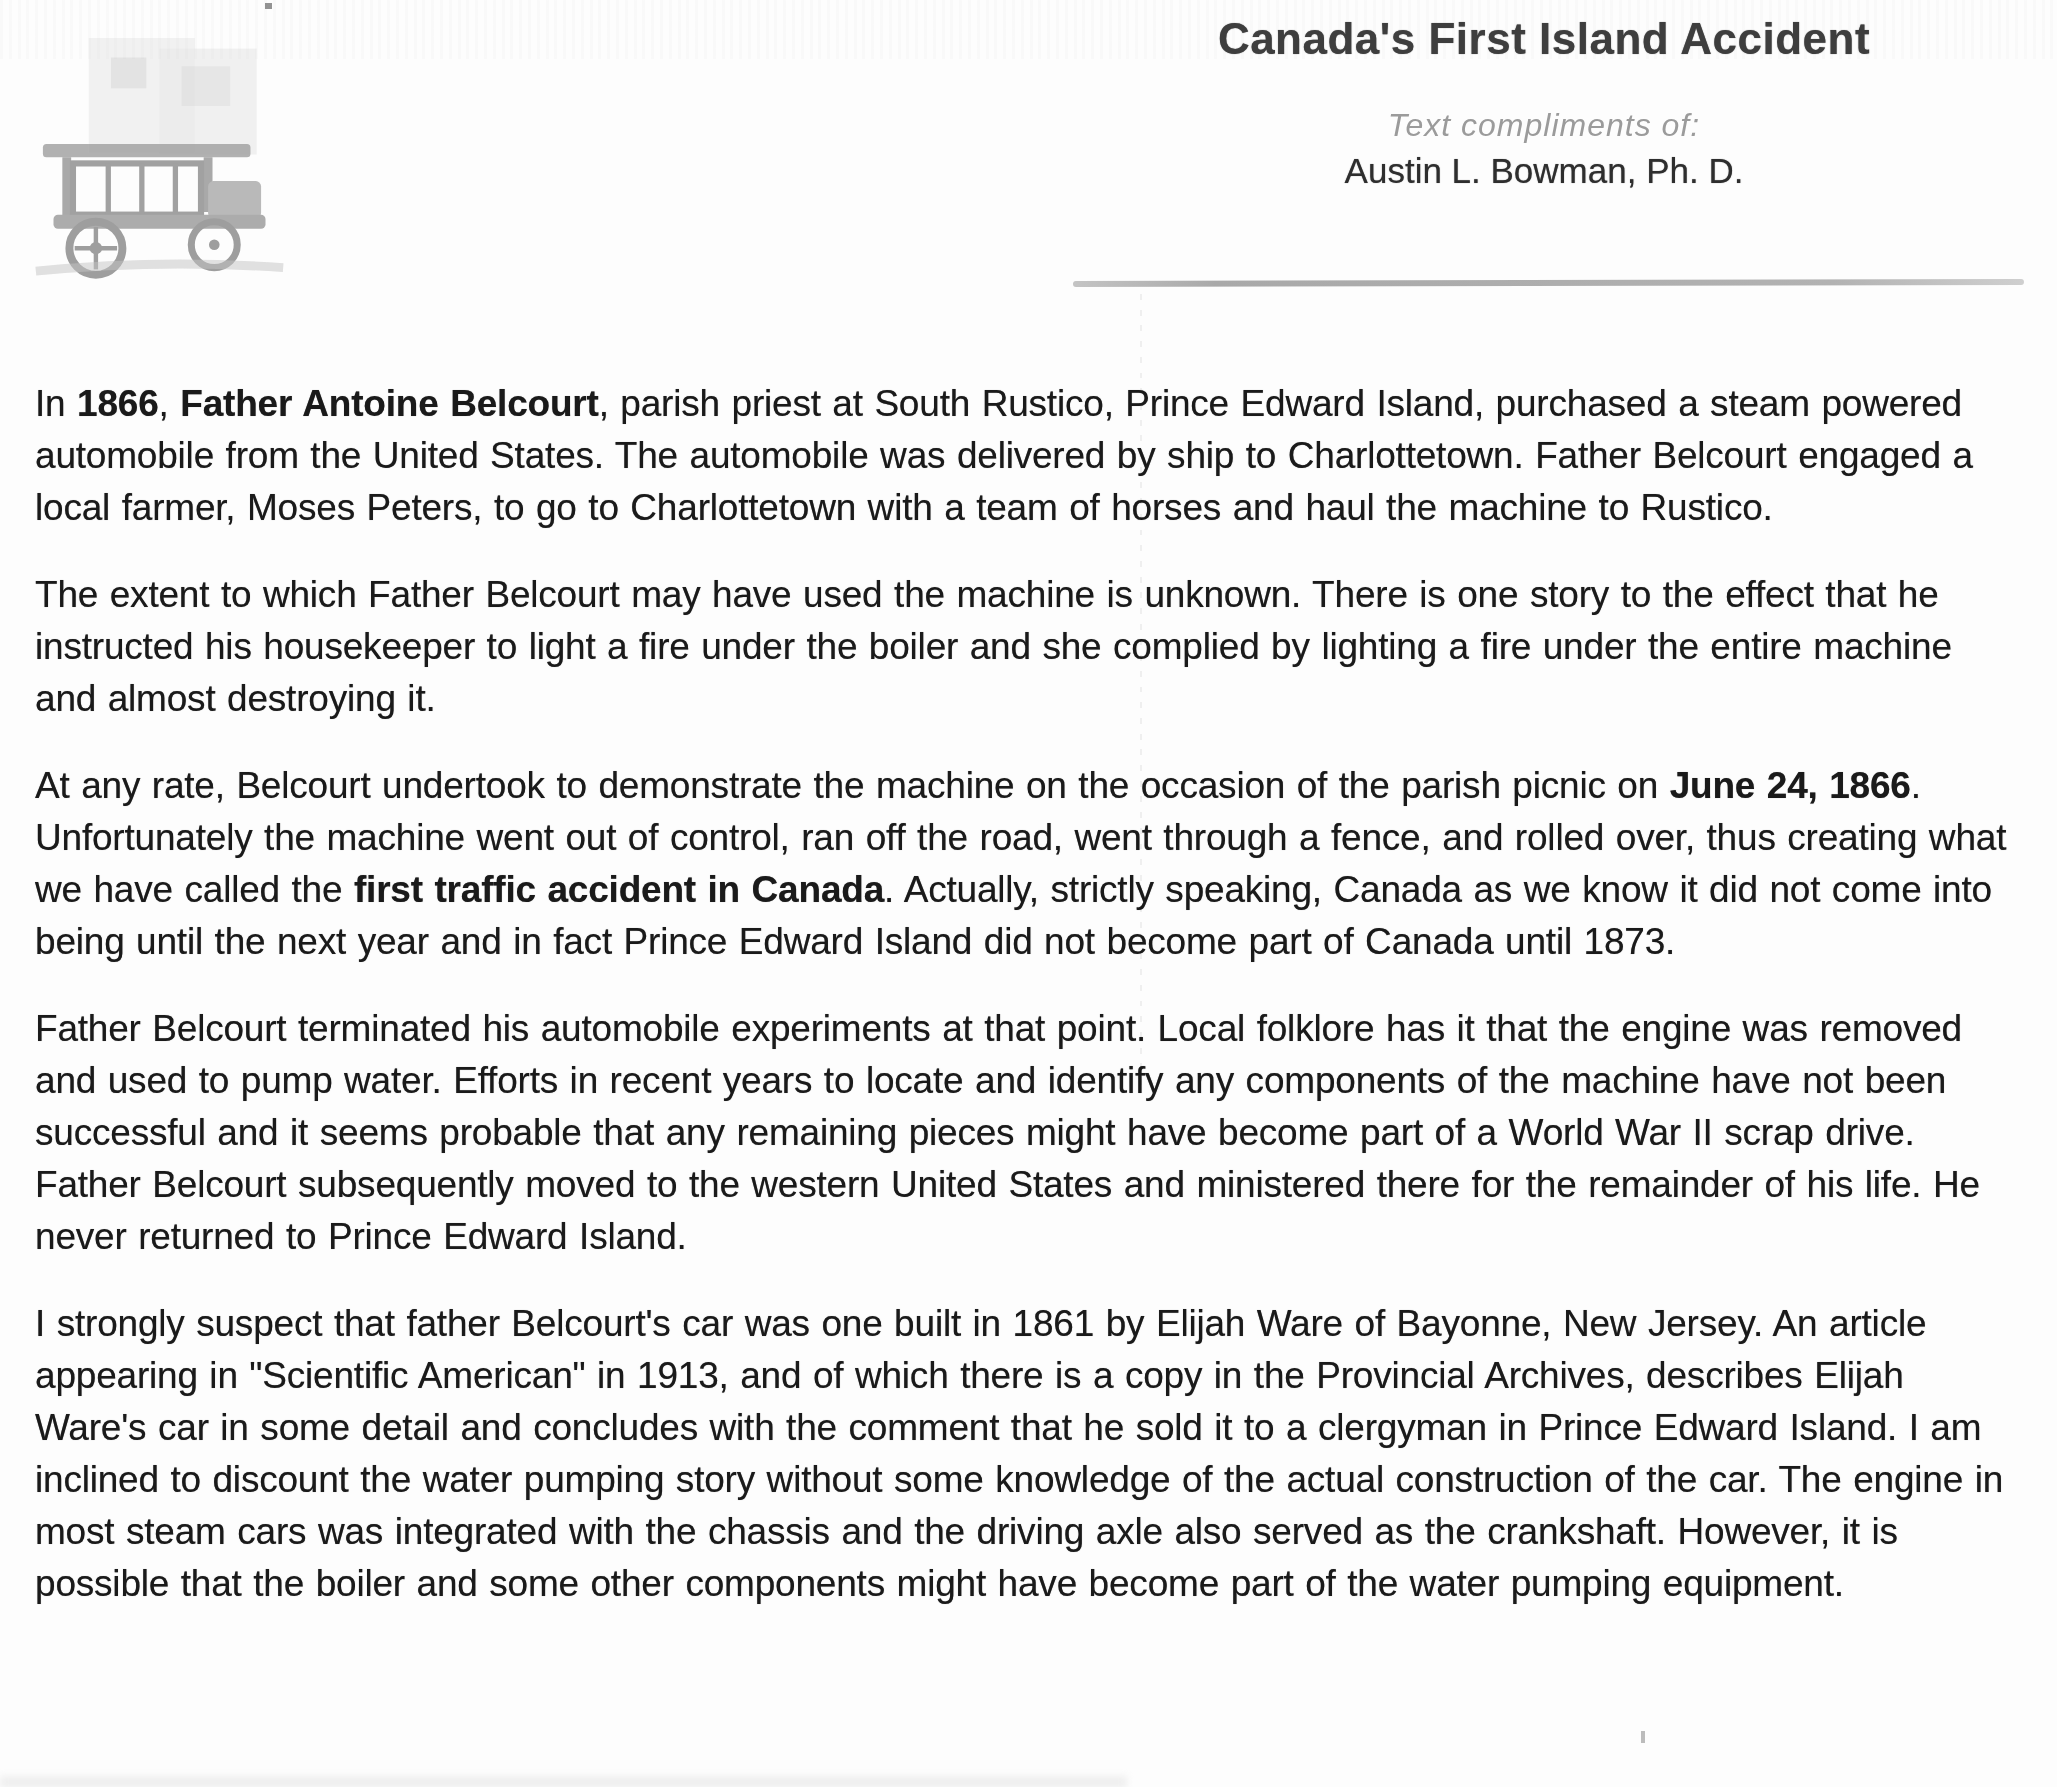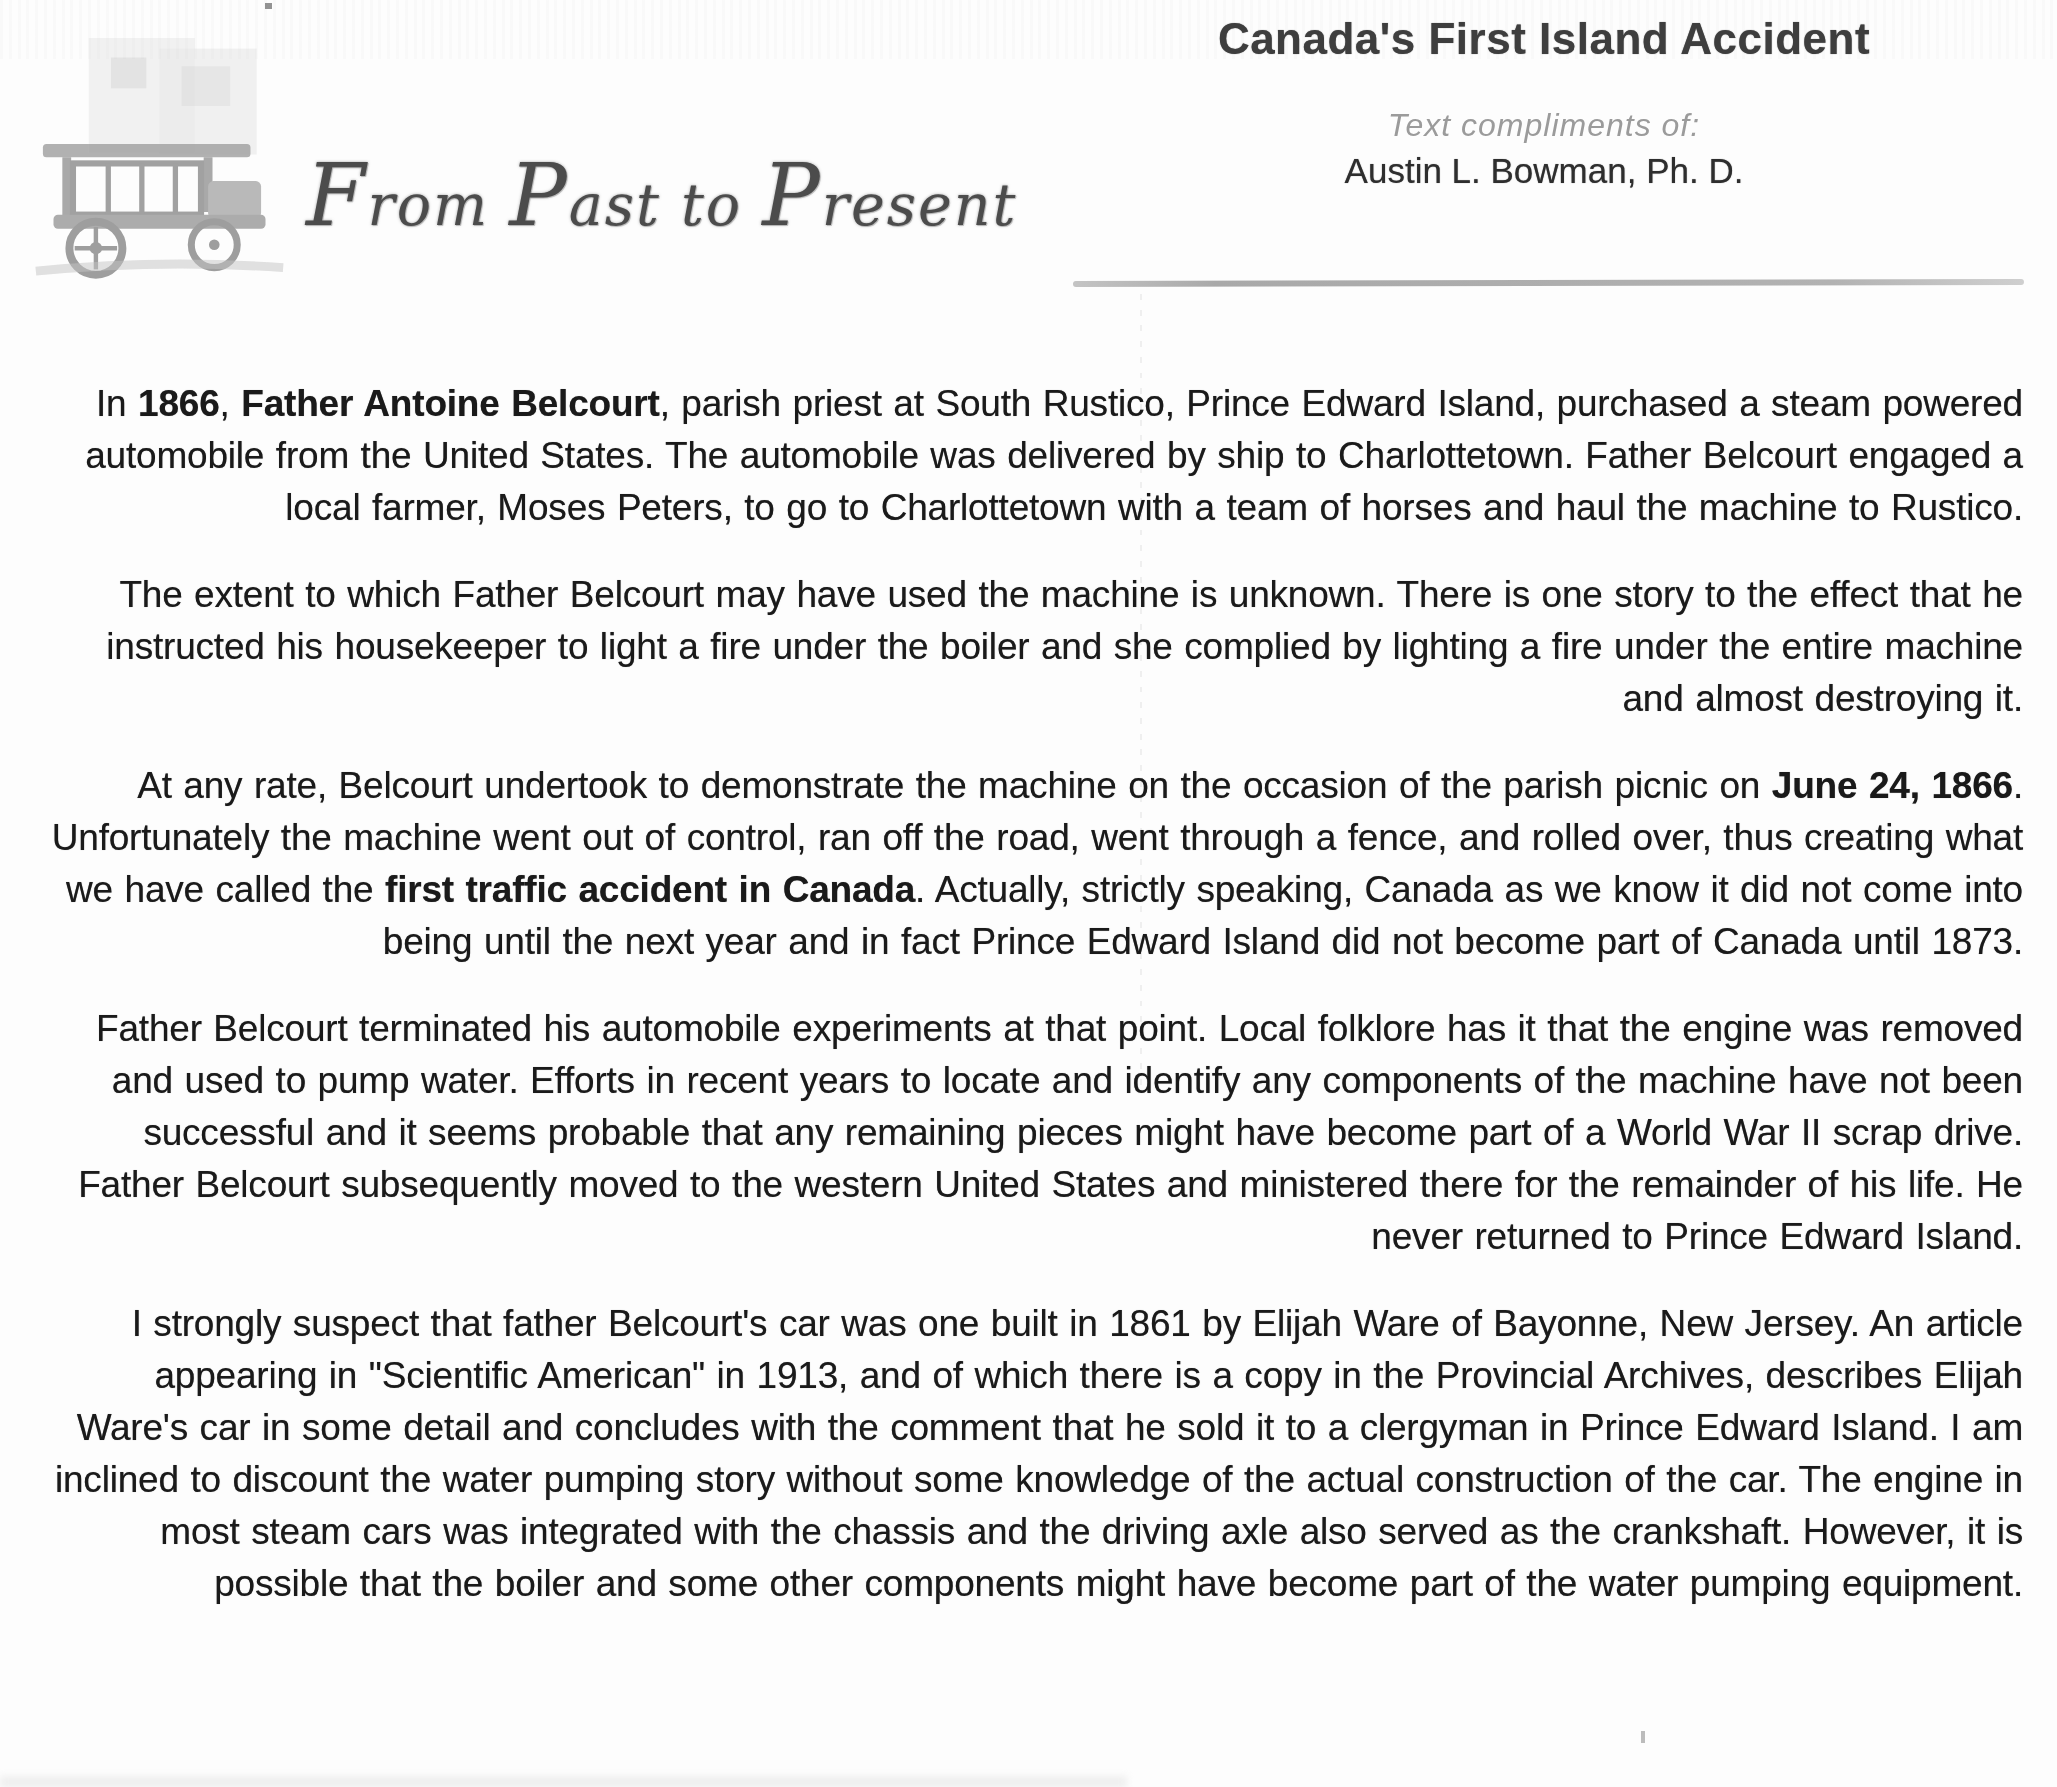--- a/index.html
+++ b/index.html
@@ -65,21 +65,21 @@
   }
 
   
   .body-text {
     position: absolute; left: 35px; top: 378px; width: 1988px;
     font-size: 37px; line-height: 52px;
     letter-spacing: -0.2px; word-spacing: 1.5px;
     color: var(--color-text, #1a1a1a);
     text-shadow: 0 0 0.7px rgba(10,10,10,.55);
   }
-  .body-text p.para { margin: 0 0 35px 0; text-align: right; }
+  .body-text p.para { margin: 0 0 35px 0; text-align: left; }
   .body-text .b { font-weight: bold; }
 
   
   .streak {
     position: absolute; left: 1140px; top: 294px; width: 2px; height: 794px;
     background: repeating-linear-gradient(180deg, rgba(0,0,0,0.10) 0 5.9px, transparent 5.9px 15.7px);
     opacity: .55;
   }
   .smudge-bottom {
     position: absolute; left: 0; bottom: 0; width: 1127px; height: 11.8px;
@@ -122,21 +122,20 @@
           <rect x="30" y="208" width="240" height="16" rx="5" fill="#747474"></rect>
           <circle cx="78" cy="246" r="30" fill="none" stroke="#5c5c5c" stroke-width="9"></circle>
           <circle cx="78" cy="246" r="7" fill="#5c5c5c"></circle>
           <circle cx="212" cy="242" r="26" fill="none" stroke="#5c5c5c" stroke-width="8"></circle>
           <circle cx="212" cy="242" r="6" fill="#5c5c5c"></circle>
           <line x1="78" y1="222" x2="78" y2="270" stroke="#5c5c5c" stroke-width="5"></line>
           <line x1="54" y1="246" x2="102" y2="246" stroke="#5c5c5c" stroke-width="5"></line>
           <path d="M10 272 Q 150 258 290 268" stroke="#9a9a9a" stroke-width="10" fill="none" opacity="0.5"></path>
         </g>
       </svg>
-      <div class="script"><span class="cap">F</span>rom <span class="cap">P</span>ast to <span class="cap">P</span>resent</div>
     </div>
 
     <div class="title-block">
       <div class="doc-title">Canada's First Island Accident</div>
       <div class="byline-label">Text compliments of:</div>
       <div class="byline-name">Austin L. Bowman, Ph. D.</div>
     </div>
 
     <div class="rule"></div>
   </div>

